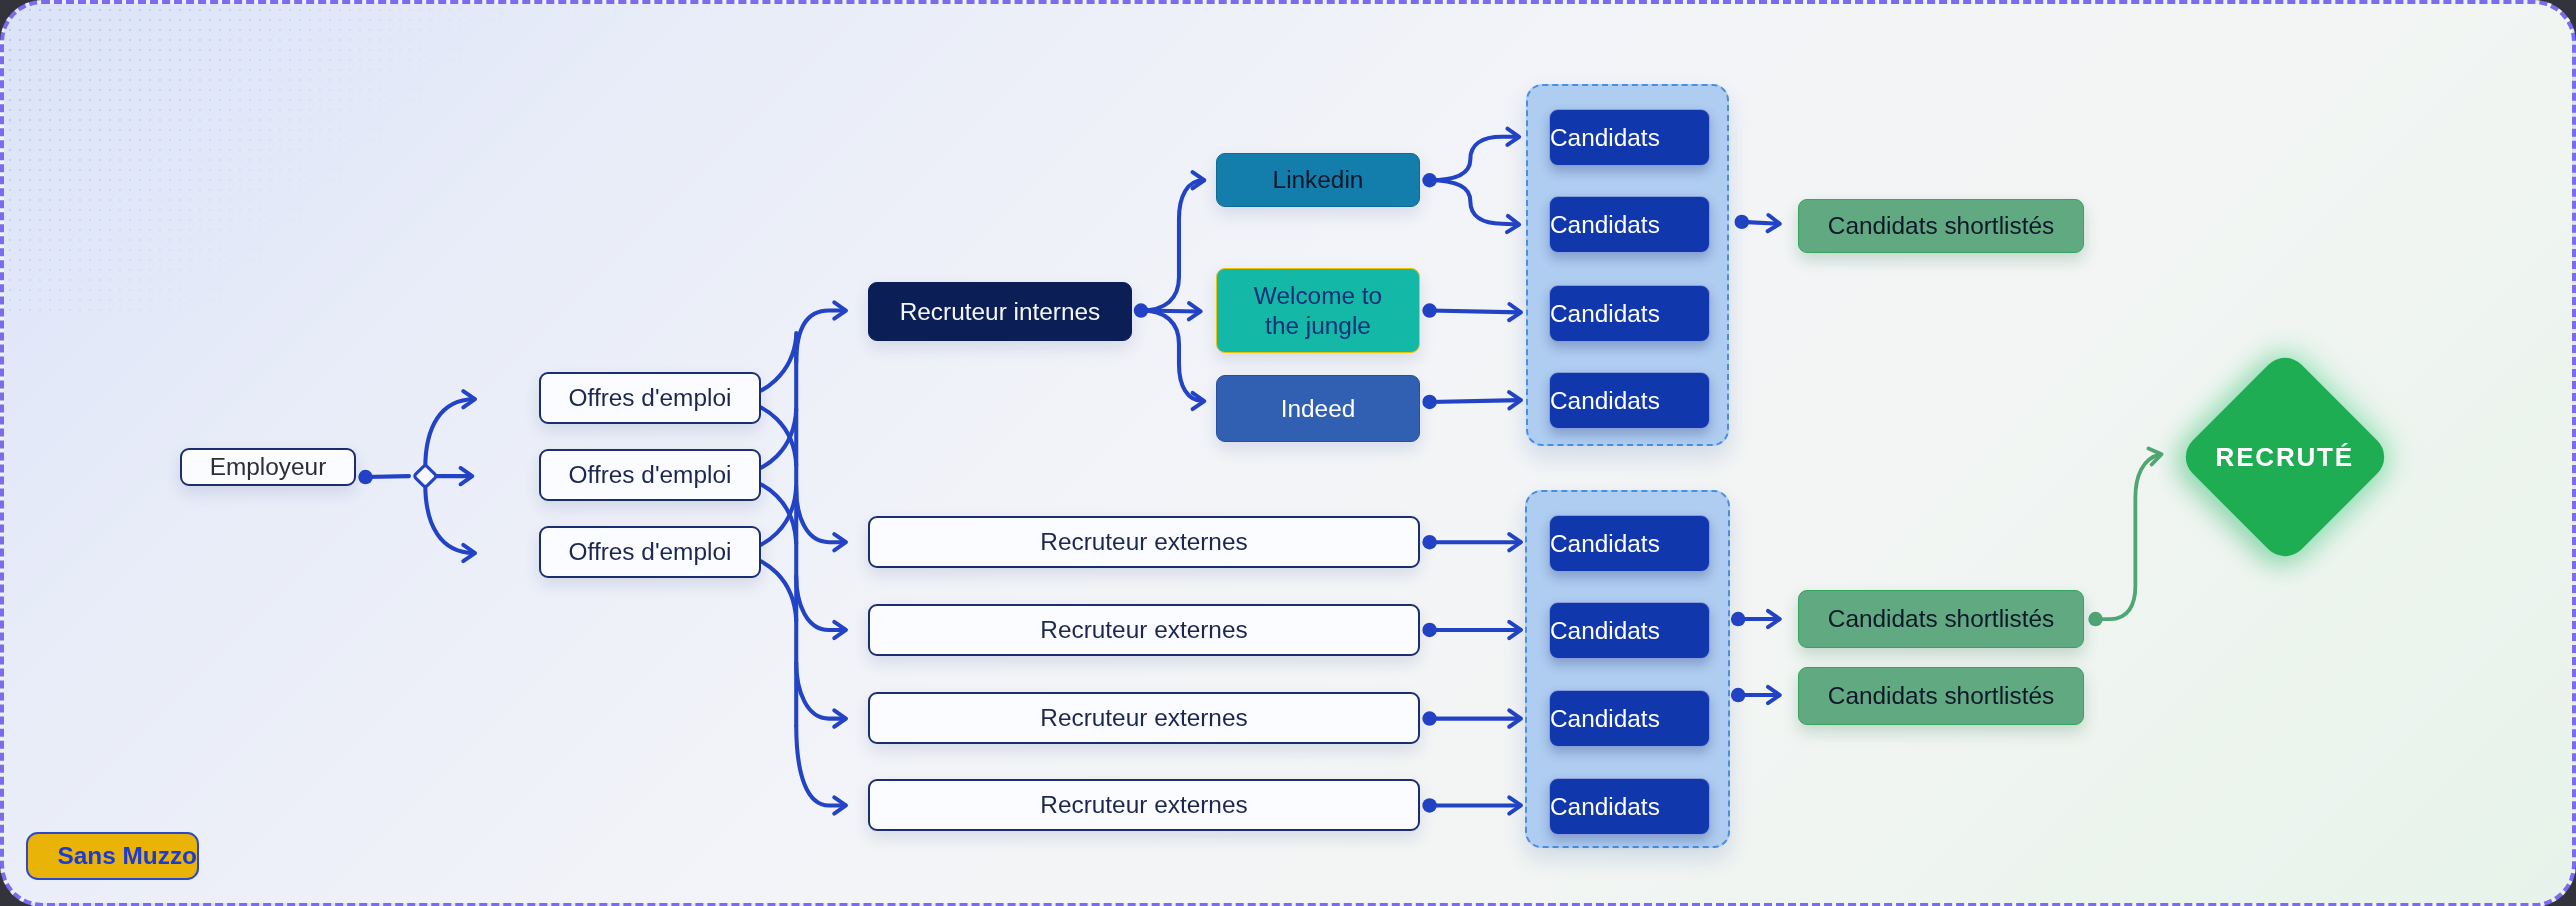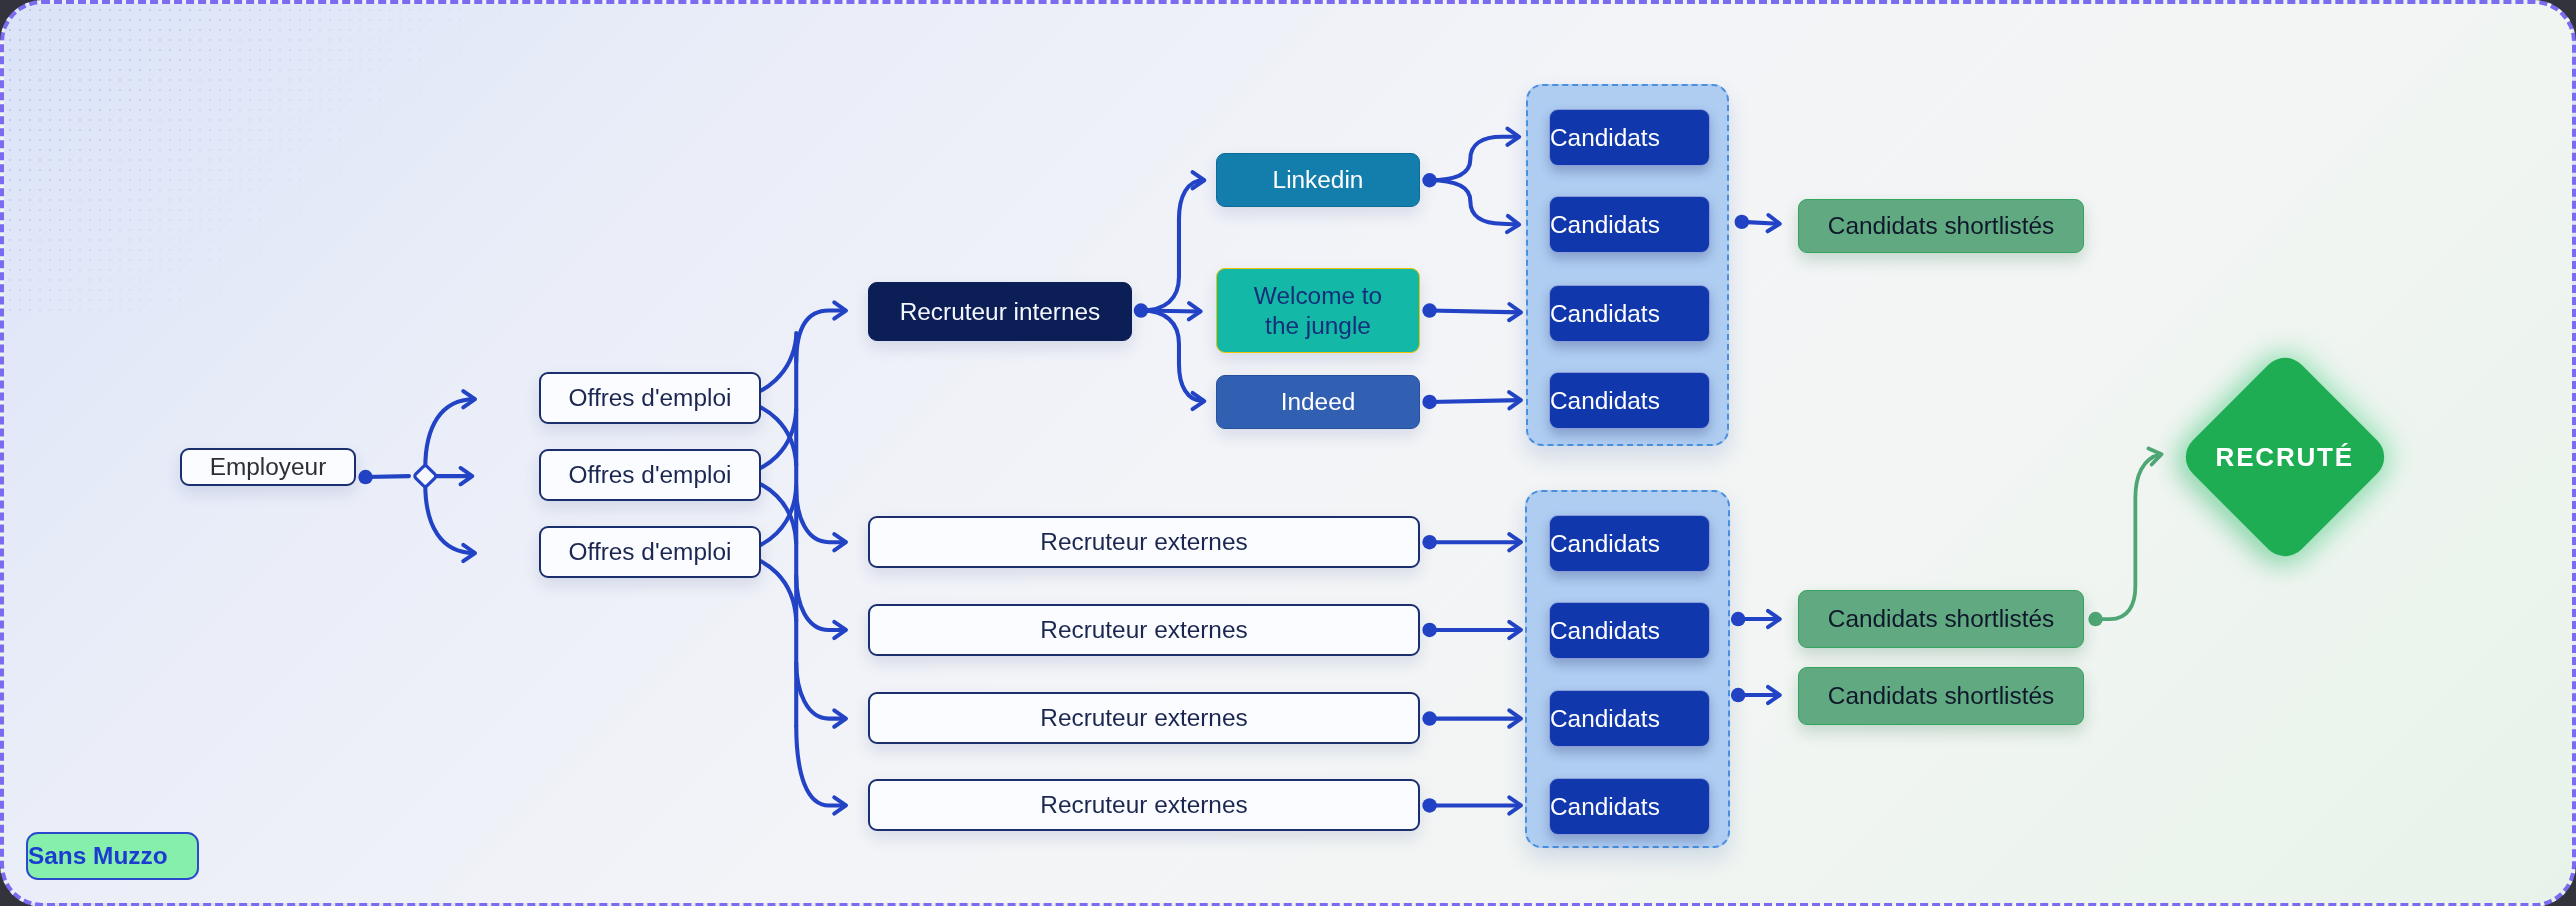--- a/index.html
+++ b/index.html
@@ -18,25 +18,25 @@
         box-sizing:border-box;border-radius:9px;font-size:24.4px;color:#1b2750;
         background:#fbfcff;border:2.3px solid #1b2f6e;
         box-shadow:0 7.2px 16.3px rgba(25,50,120,.12);text-align:center;}
   .node .lbl{pointer-events:none;}
   .employeur{left:180px;top:448px;width:176px;height:38px;color:#2e2e36;}
   .offre{left:498px;width:222px;height:52px;margin-left:41px;}
   .offre.o1{top:372px;} .offre.o2{top:449px;} .offre.o3{top:526px;}
   .internes{left:868px;top:282px;width:264px;height:59px;background:#0b1f56;
             border:1.8px solid #0b1f56;color:#f5f7ff;justify-content:center;}
   .linkedin{left:1216px;top:153px;width:204px;height:54px;background:#137dac;
-            border:1.8px solid #0e6a96;color:#ffffff;justify-content:center;}
+            border:1.8px solid #0e6a96;color:#0f172a;justify-content:center;}
   .wttj{left:1216px;top:268px;width:204px;height:85px;background:#14b8a6;
         border:1.8px solid #eec400;color:#142f7a;line-height:1.22;}
   .wttj .lbl{max-width:149px;}
-  .indeed{left:1216px;top:375px;width:204px;height:54px;background:#3160b2;
+  .indeed{left:1216px;top:375px;width:204px;height:67px;background:#3160b2;
           border:1.8px solid #27509c;color:#fff;}
   .pool{position:absolute;z-index:2;box-sizing:border-box;background:#afccf1;
         border:2.7px dashed #4a8fdd;border-radius:16.3px;box-shadow:0 11px 22px rgba(40,80,160,.16);}
   .pool.top{left:1526px;top:84px;width:203px;height:362px;}
   .pool.bottom{left:1525px;top:490px;width:205px;height:358px;}
   .cand{position:absolute;z-index:3;left:1549px;width:159px;height:55px;border-radius:9px;
         background:#1137ad;border:1.4px solid rgba(235,243,255,.55);color:#fff;
         display:flex;align-items:center;justify-content:flex-start;font-size:24.4px;
         box-shadow:0 5.4px 11px rgba(10,30,90,.25);}
   .ct1{top:109px;} .ct2{top:196px;} .ct3{top:285px;} .ct4{top:372px;}
@@ -49,22 +49,22 @@
   .shortlist.st{top:199px;height:52px;}
   .shortlist.sb1{top:590px;height:56px;}
   .shortlist.sb2{top:667px;height:56px;}
   .recrute{position:absolute;z-index:3;left:2208px;top:380px;width:154px;height:154px;
         background:#1fad53;border-radius:23.5px;transform:rotate(45deg);
         display:flex;align-items:center;justify-content:center;
         box-shadow:0 0 27px 7.2px rgba(120,225,165,.6),0 9px 23.5px rgba(30,140,80,.3);}
   .recrute .lbl{transform:rotate(-45deg);color:#fff;font-weight:bold;font-size:26px;
         letter-spacing:1.8px;}
   .brand{position:absolute;z-index:3;left:26px;top:832px;width:169px;height:44px;
-        background:#86efac;border:2.3px solid #2b49cb;border-radius:11.8px;
-        display:flex;align-items:center;justify-content:flex-start;
+        background:#eab308;border:2.3px solid #2b49cb;border-radius:11.8px;
+        display:flex;align-items:center;justify-content:flex-end;
         color:#1c3bd1;font-weight:bold;font-size:24.4px;}
 </style>
 </head>
 <body>
 
 <div id="stage">
   <div id="panel"></div>
   <div id="halftone"></div>
 
   <svg class="wires" width="2576" height="907" viewBox="0 0 2847 1002">

